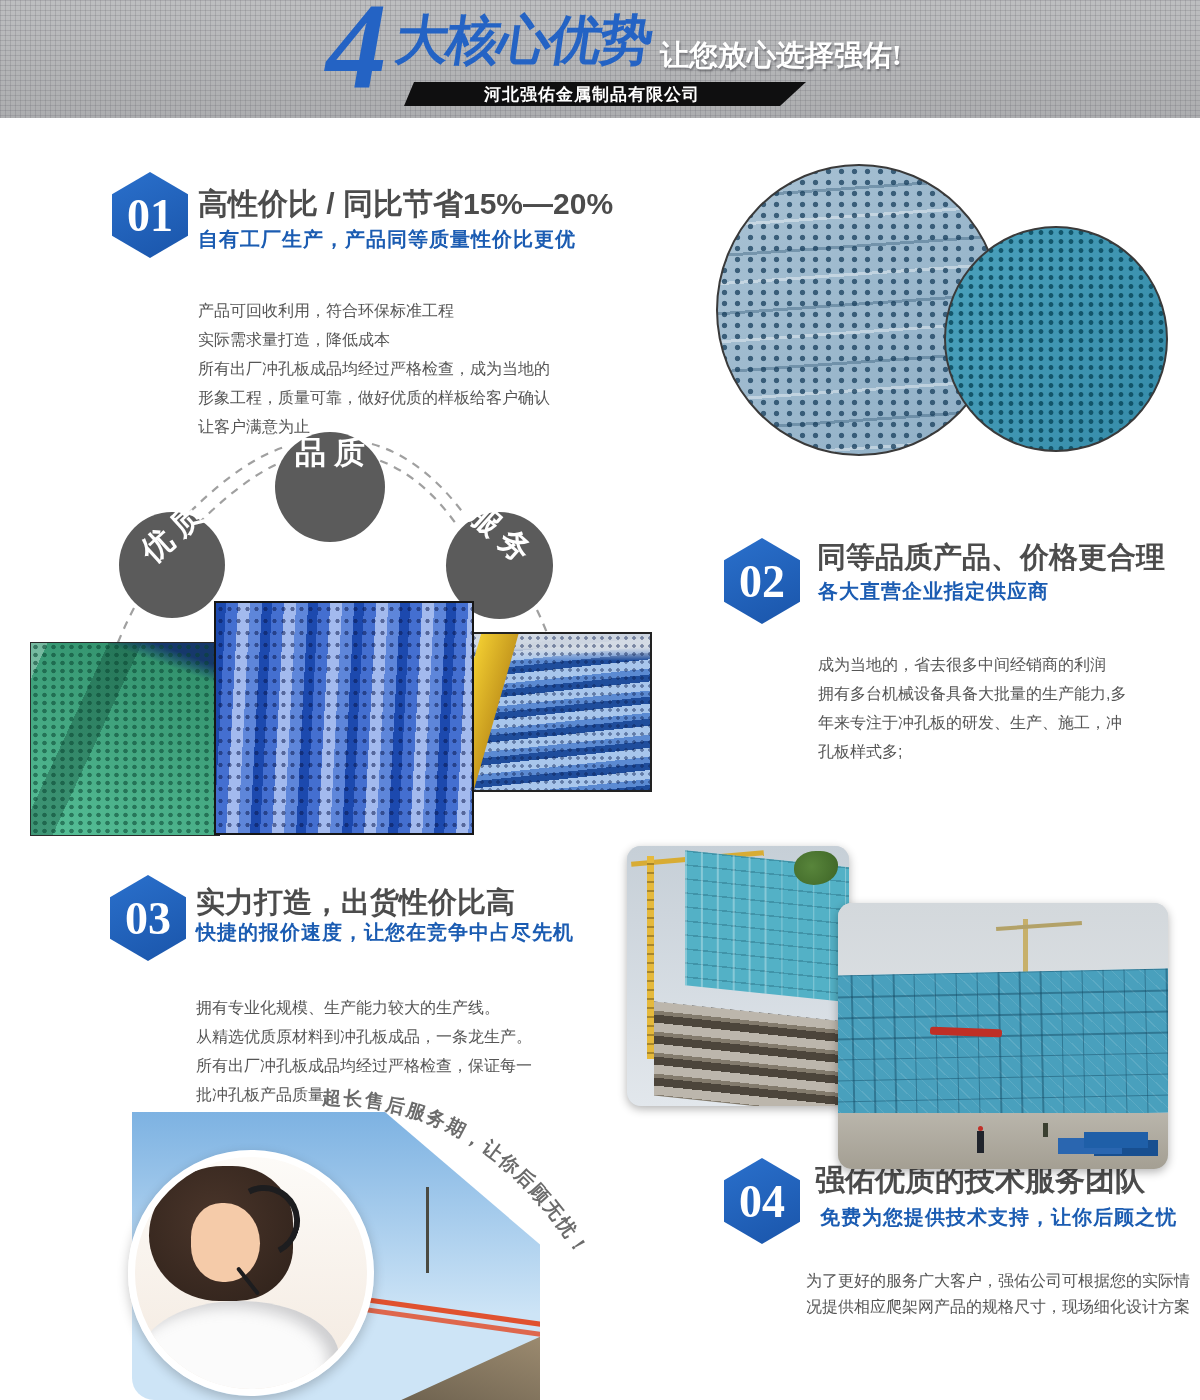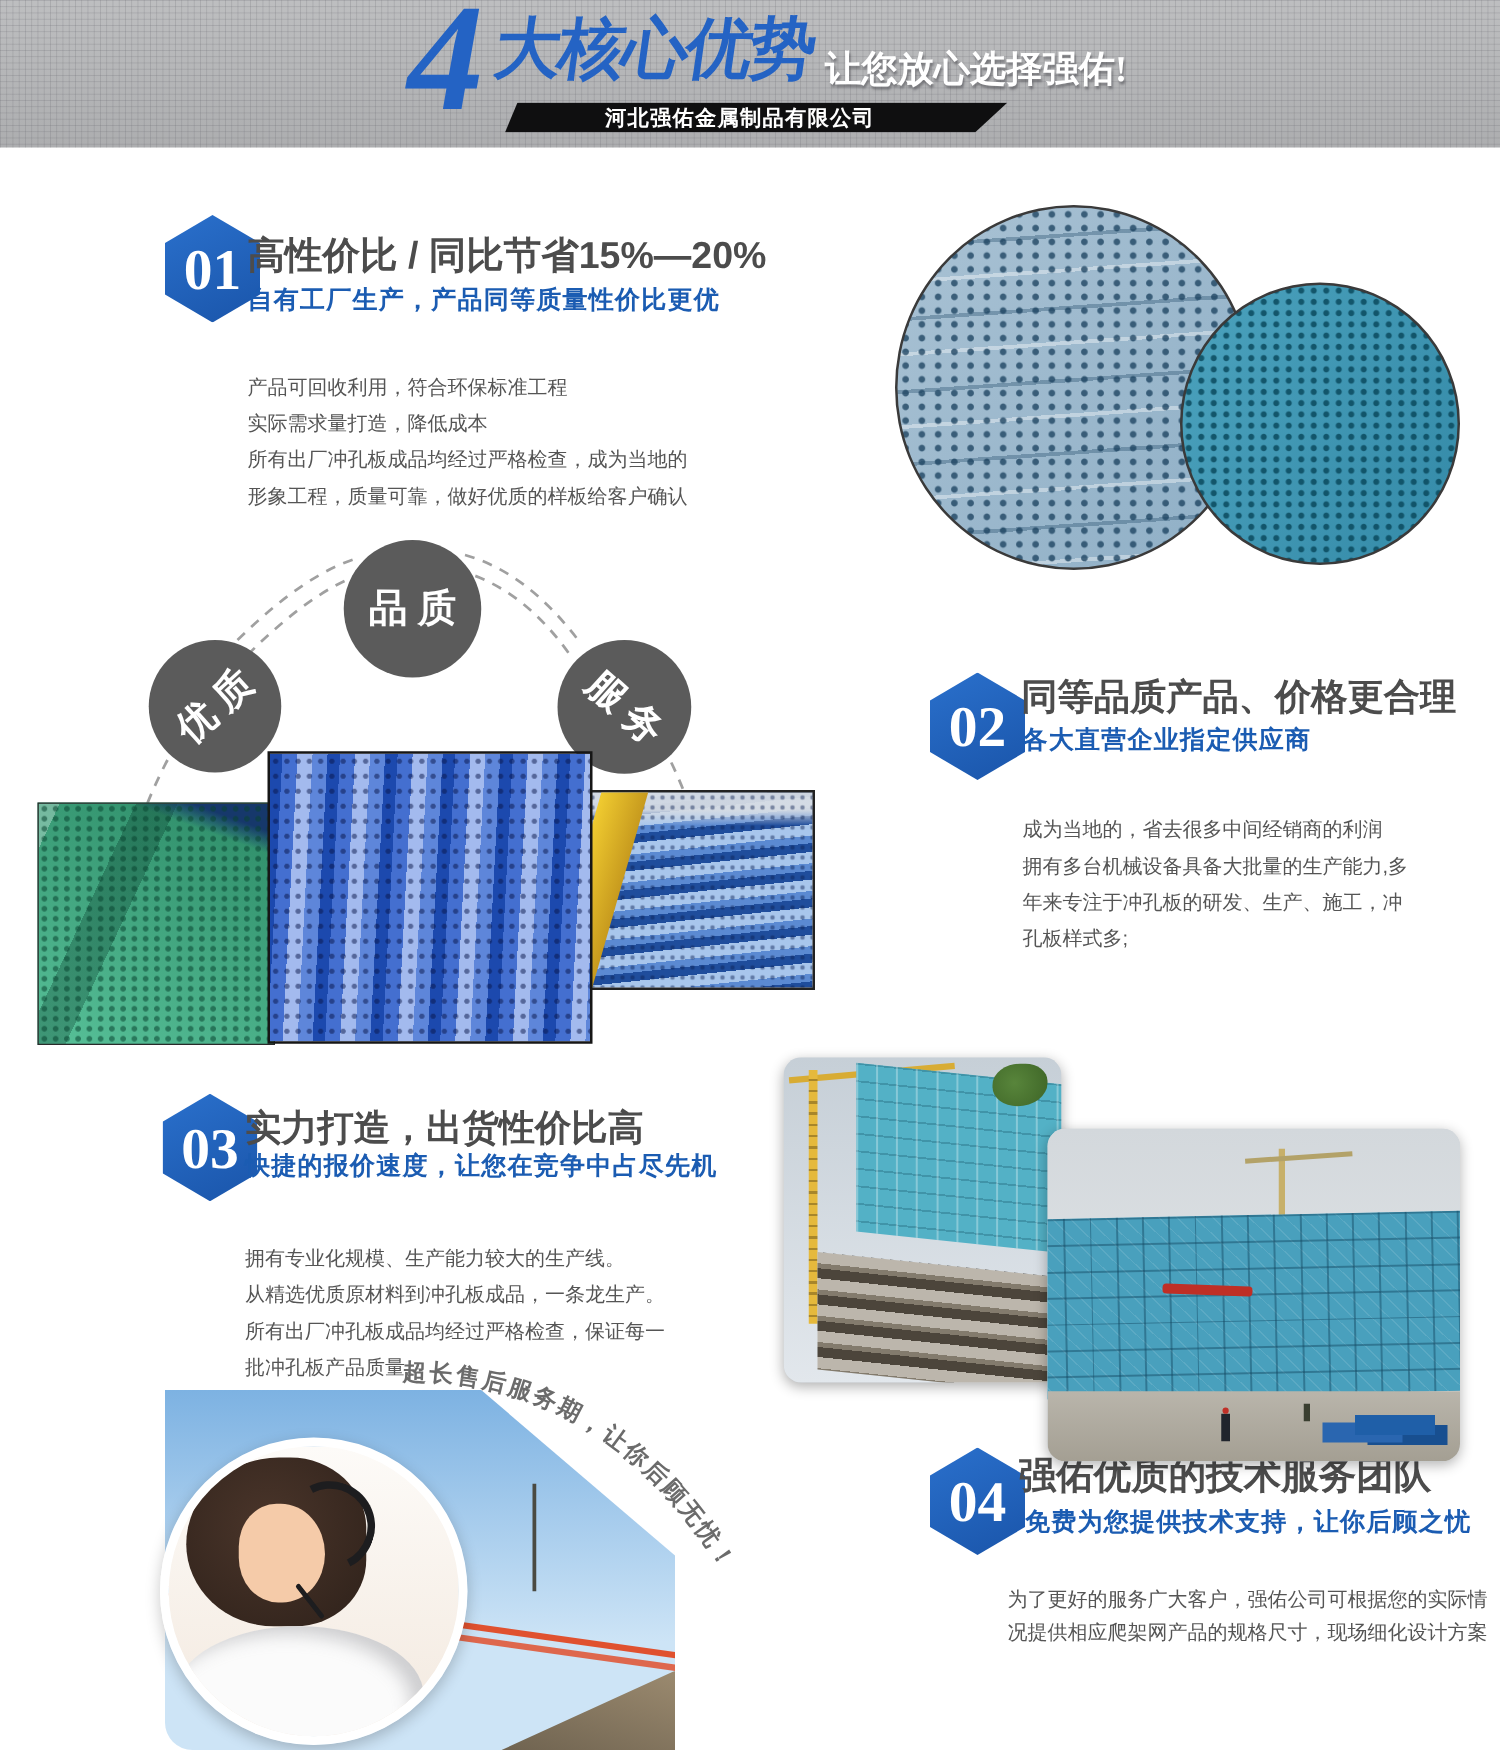--- a/index.html
+++ b/index.html
@@ -25,21 +25,21 @@
     clip-path:polygon(10px 0,100% 0,calc(100% - 26px) 100%,0 100%);
     display:flex;align-items:center;justify-content:center;}
   .strip span{color:#fff;font-size:17px;font-weight:bold;letter-spacing:1px;padding-right:26px;}
 
   
   .sec{position:absolute;width:520px;}
   .hex{position:absolute;left:0;top:0;width:76px;height:86px;
     background:linear-gradient(155deg,#2a70cc,#1a55aa);
     clip-path:polygon(50% 0,100% 26%,100% 74%,50% 100%,0 74%,0 26%);
     color:#fff;font-family:"Liberation Serif",serif;font-weight:bold;font-size:46px;
-    display:flex;align-items:center;justify-content:center;margin-left:20px;}
+    display:flex;align-items:center;justify-content:center;}
   .t{position:absolute;left:86px;top:8px;margin:0;color:#4c4c4c;font-weight:bold;
     font-size:30px;white-space:nowrap;}
   .t.serif{font-family:"Liberation Serif",serif;font-size:29px;}
   .t.sans{font-family:"Liberation Sans",sans-serif;}
   .st{position:absolute;left:86px;top:48px;color:#1b5cb2;font-weight:bold;font-size:20px;
     font-family:"Liberation Serif",serif;white-space:nowrap;letter-spacing:1px;}
   .body{position:absolute;left:86px;top:96px;margin-top:24px;}
   .bl{font-size:16px;color:#555;line-height:29px;white-space:nowrap;}
   .sec2{left:724px;top:538px;} .sec2 .t{top:0;left:93px;} .sec2 .st{top:40px;left:94px;} .sec2 .body{top:88px;left:94px;}
   .sec1{left:112px;top:172px;} .sec1 .t{top:12px;} .sec1 .st{top:54px;}  .sec1 .body{top:100px;}
@@ -58,21 +58,21 @@
     background-size:13px 11px,auto,auto;}
   .circ-small{left:944px;top:226px;width:220px;height:222px;z-index:2;
     background-color:#4197b4;
     background-image:
       radial-gradient(circle,rgba(10,74,94,.85) 2px,transparent 2.8px),
       linear-gradient(120deg,#4ba2bd,#348aa8);
     background-size:10px 9px,auto;}
 
   
   .badge{position:absolute;border-radius:50%;background:#5b5b5b;color:#fff;font-weight:bold;
-    display:flex;align-items:center;justify-content:center;z-index:3;}
+    display:flex;align-items:flex-start;justify-content:center;z-index:3;}
   .badge span{font-size:31px;letter-spacing:8px;padding-left:8px;}
   .badge-quality{left:275px;top:432px;width:110px;height:110px;}
   .badge-premium{left:119px;top:512px;width:106px;height:106px;}
   .badge-service{left:446px;top:512px;width:107px;height:107px;}
   .rot-l{transform:rotate(-42deg);} .rot-r{transform:rotate(42deg);}
 
   .dash-svg{position:absolute;left:40px;top:400px;z-index:1;}
   .dash-svg path{fill:none;stroke:#a0a0a0;stroke-width:2.2;stroke-dasharray:8 7;}
 
   
@@ -192,20 +192,21 @@
 
   <section class="sec sec1">
     <div class="hex">01</div>
     <h2 class="t sans">高性价比 / 同比节省15%—20%</h2>
     <div class="st">自有工厂生产，产品同等质量性价比更优</div>
     <div class="body">
       <div class="bl">产品可回收利用，符合环保标准工程</div>
       <div class="bl">实际需求量打造，降低成本</div>
       <div class="bl">所有出厂冲孔板成品均经过严格检查，成为当地的</div>
       <div class="bl">形象工程，质量可靠，做好优质的样板给客户确认</div>
+      <div class="bl">让客户满意为止</div>
     </div>
   </section>
 
   <div class="circ circ-big"></div>
   <div class="circ circ-small"></div>
 
   <svg class="dash-svg" width="580" height="320" viewBox="0 0 580 320">
     <path d="M 150 112 Q 205 58 248 46"></path>
     <path d="M 158 124 Q 210 72 252 58"></path>
     <path d="M 332 44 Q 382 58 424 114"></path>

